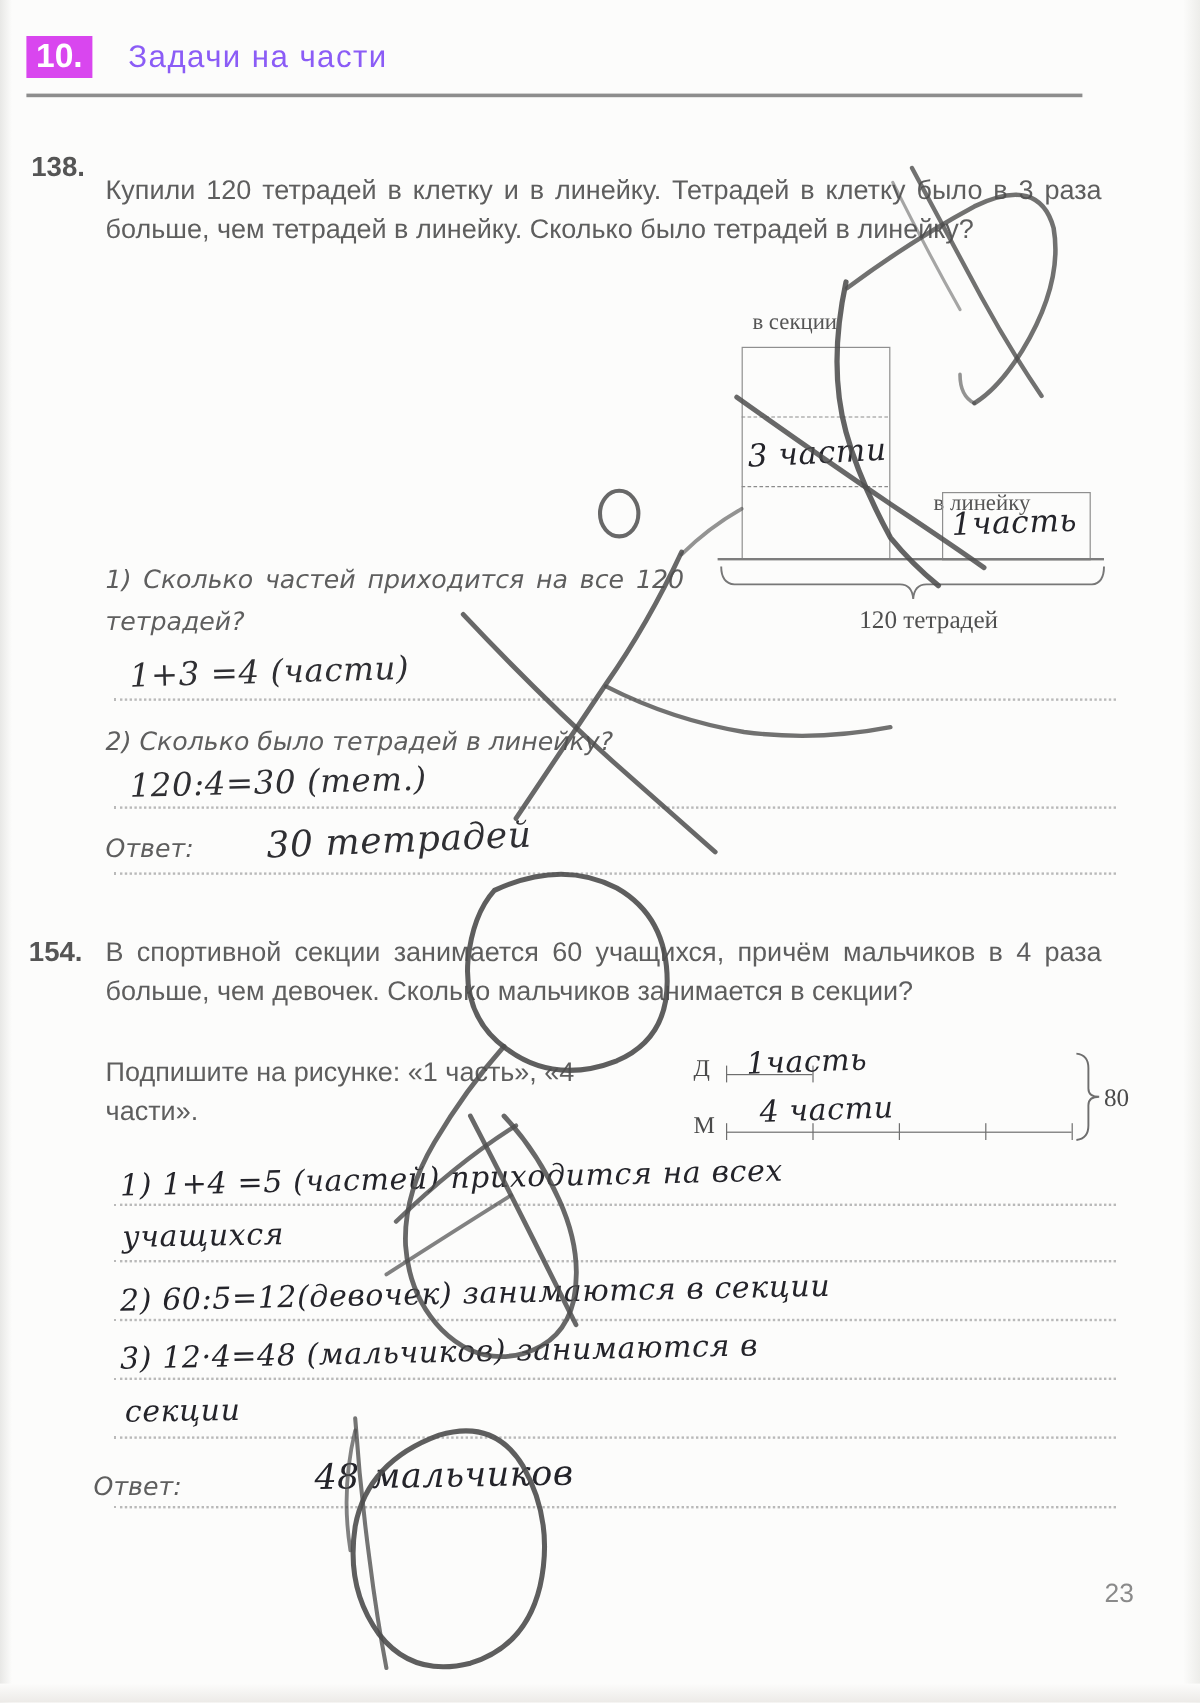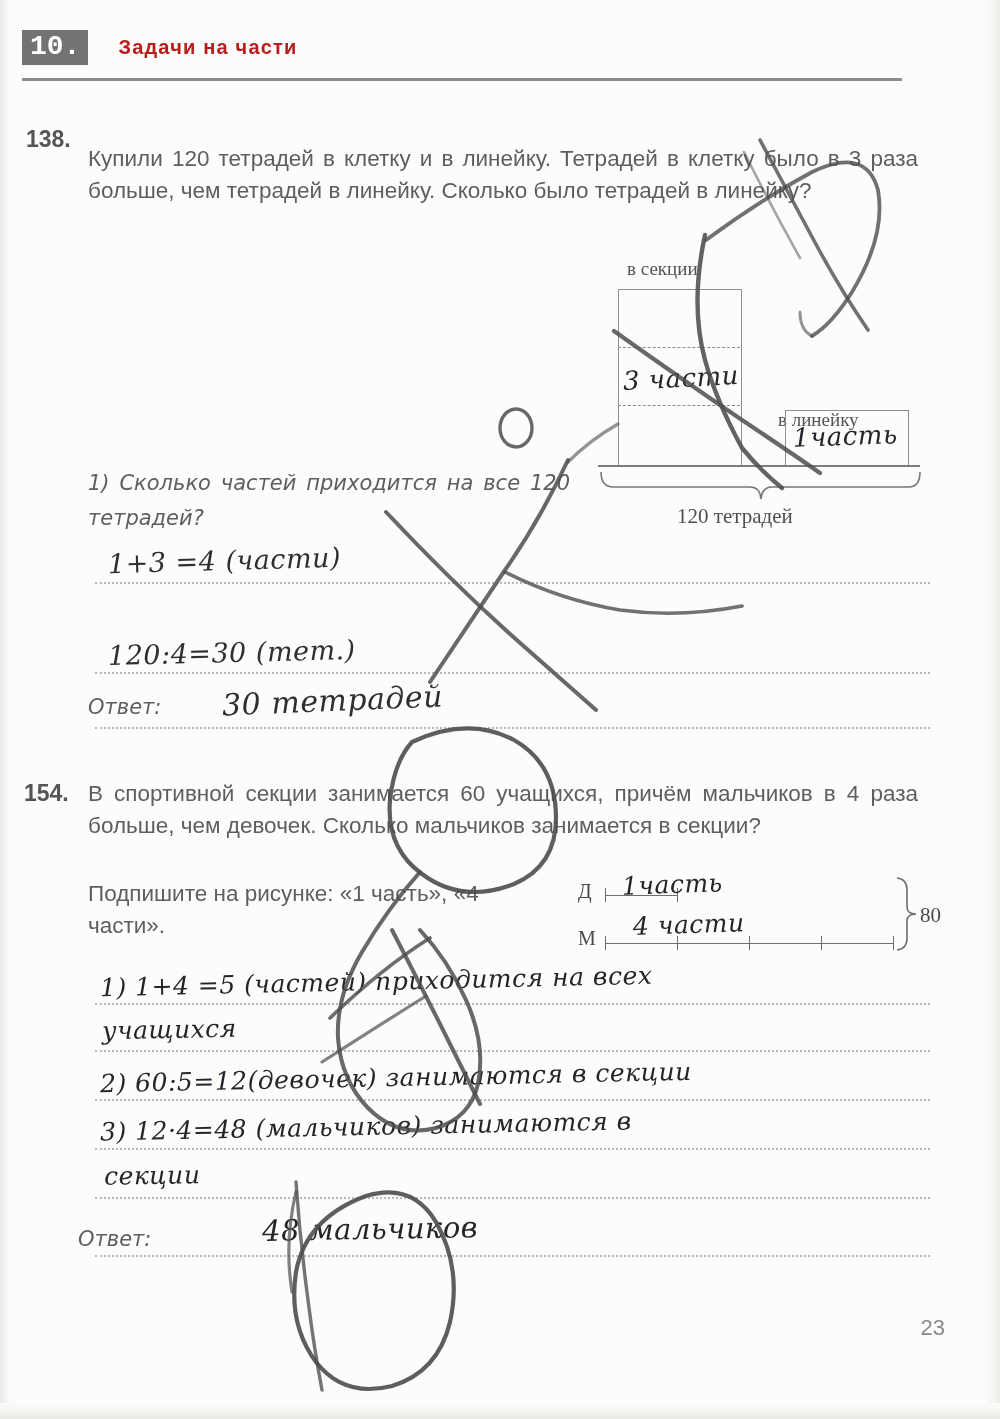--- a/index.html
+++ b/index.html
@@ -31,34 +31,34 @@
     background: linear-gradient(to top, #eceae7, #fcfcfb);
   }
 
   
   .chapter-head {
     position: absolute;
     left: 22px; top: 30px;
     display: flex; align-items: center;
   }
   .chapter-num {
-    background: #737373;
+    background: #d946ef;
     color: #ffffff;
     font-weight: bold;
     font-size: 28px;
     line-height: 30px;
     padding: 2px 8px 3px 8px;
     letter-spacing: 0px;
-    font-family: Liberation Mono, monospace;
+    font-family: Liberation Sans, sans-serif;
   }
   .chapter-title {
     margin-left: 30px;
-    font-size: 20px;
-    font-weight: bold;
-    color: #b91c1c;
+    font-size: 26px;
+    font-weight: normal;
+    color: #8b5cf6;
     letter-spacing: 1.2px;
   }
   .head-rule {
     position: absolute;
     left: 22px; top: 78px;
     width: 880px; height: 3px;
     background: #8d8d8d;
   }
 
   
@@ -191,20 +191,21 @@
   <div class="num" style="left:26px; top:126px;">138.</div>
 
   <div class="para justify" style="left:88px; top:124px; width:830px;margin-top:19px;">Купили 120 тетрадей в клетку и в линейку. Тетрадей в клетку было в 3 раза больше, чем тетрадей в линейку. Сколько было тетрадей в линейку?</div>
 
 
   <div class="para italic justify" style="left:88px; top:466px; width:482px;">1) Сколько частей приходится на все 120 тетрадей?</div>
 
   <div class="rule" style="left:95px; top:582px; width:835px;"></div>
   <div class="hand" style="left:108px; top:545px; font-size:27px; transform:rotate(-1.6deg);">1+3 =4 (части)</div>
 
+  <div class="para italic" style="left:88px; top:601px; width:560px;">2) Сколько было тетрадей в линейку?</div>
 
   <div class="rule" style="left:95px; top:672px; width:835px;"></div>
   <div class="hand" style="left:108px; top:637px; font-size:27px; transform:rotate(-1.4deg);">120:4=30 (тет.)</div>
 
   <div class="rule" style="left:95px; top:727px; width:835px;"></div>
   <div class="para italic" style="left:88px; top:690px;">Ответ:</div>
   <div class="hand" style="left:222px; top:683px; font-size:30px; transform:rotate(-2.4deg);">30 тетрадей</div>
 
   <div class="diag">
     <div class="diag-label" style="left:627px; top:258px;">в секции</div>
@@ -213,21 +214,21 @@
     <div class="dash-div" style="left:618px; top:405px; width:122px;"></div>
 
     <div class="diag-label" style="left:778px; top:381px;margin-top:28px;">в линейку</div>
     <div class="bar" style="left:785px; top:410px; width:122px; height:55px;"></div>
 
     <div class="baseline" style="left:598px; top:465px; width:322px;"></div>
 
     <svg class="scribble" style="left:598px; top:468px;" width="330" height="36">
       <path d="M3 4 Q3 18 14 19 L152 19 Q162 19 163 31 Q164 19 174 19 L312 19 Q322 18 322 4" fill="none" stroke="#777" stroke-width="1.6"></path>
     </svg>
-    <div class="diag-label-serif" style="left:677px; top:504px;">120 тетрадей</div>
+    <div class="diag-label-serif" style="left:716px; top:504px;">120 тетрадей</div>
 
     <div class="hand ink" style="left:623px; top:363px; font-size:26px; transform:rotate(-3deg);">3 части</div>
     <div class="hand ink" style="left:793px; top:421px; font-size:26px; transform:rotate(-2deg);">1часть</div>
   </div>
 
   <div class="num" style="left:24px; top:780px;">154.</div>
 
   <div class="para justify" style="left:88px; top:778px; width:830px;">В спортивной секции занимается 60 учащихся, причём мальчиков в 4 раза больше, чем девочек. Сколько мальчиков занимается в секции?</div>
 
   <div class="para" style="left:88px; top:878px; width:470px;">Подпишите на рисунке: «1 часть», «4 части».</div>

